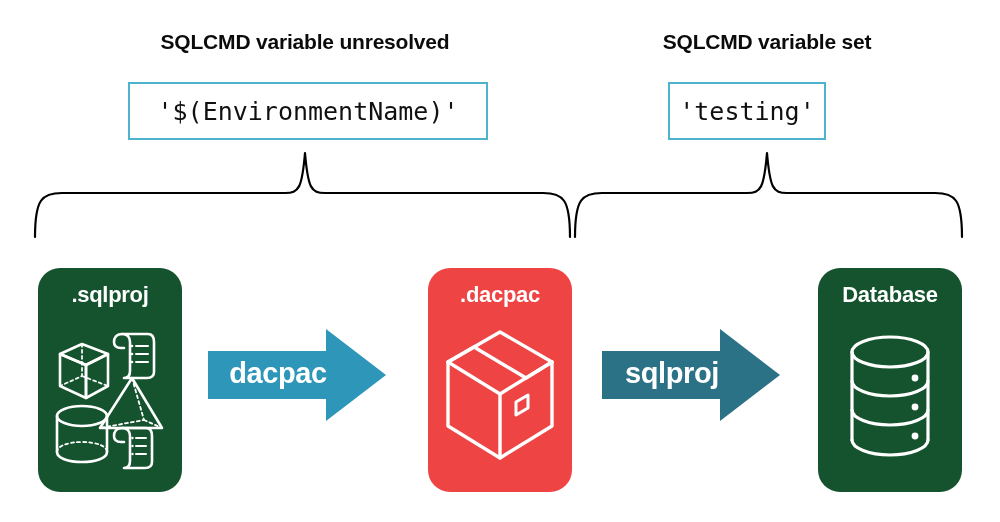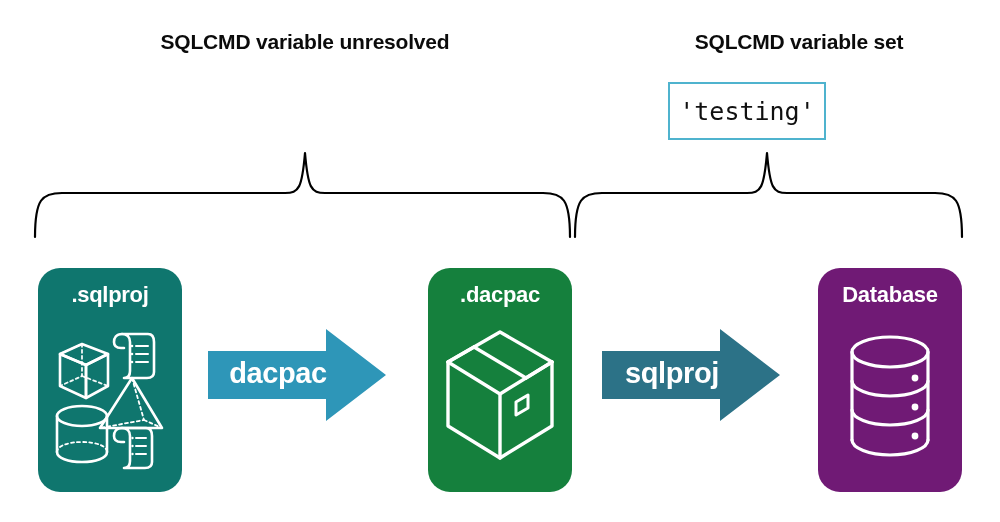--- a/index.html
+++ b/index.html
@@ -25,21 +25,21 @@
     font-family: "Liberation Sans", sans-serif;
     font-weight: bold;
     font-size: 21px;
     color: #0b0b0b;
     letter-spacing: -0.2px;
     white-space: nowrap;
     text-align: center;
     transform: translateX(-50%);
   }
   #title-left  { left: 305px; top: 30px; }
-  #title-right { left: 767px; top: 30px; margin-left: 32px; }
+  #title-right { left: 767px; top: 30px; }
 
   
   .code-box {
     position: absolute;
     box-sizing: border-box;
     background: #ffffff;
     border: 2px solid #4fb3ce;
     display: flex;
     align-items: center;
     justify-content: center;
@@ -65,23 +65,23 @@
   }
 
   
   .stage {
     position: absolute;
     width: 144px;
     height: 224px;
     border-radius: 22px;
     top: 268px;
   }
-  #stage-sqlproj  { left: 38px;  background: #0f766e; text-decoration: underline; }
-  #stage-dacpac   { left: 428px; background: #15803d; }
-  #stage-database { left: 818px; background: #701a75; }
+  #stage-sqlproj  { left: 38px;  background: #14532d; text-decoration: underline; }
+  #stage-dacpac   { left: 428px; background: #ef4444; }
+  #stage-database { left: 818px; background: #14532d; }
 
   .stage-label {
     position: absolute;
     top: 14px;
     left: 0;
     width: 100%;
     text-align: center;
     font-family: "Liberation Sans", sans-serif;
     font-weight: bold;
     font-size: 22px;
@@ -123,20 +123,23 @@
 </style>
 </head>
 <body>
 
 <div id="canvas">
 
   <div id="title-left" class="section-title">SQLCMD variable unresolved</div>
 
   <div id="title-right" class="section-title">SQLCMD variable set</div>
 
+  <div id="code-left" class="code-box">
+    <span>'$(EnvironmentName)'</span>
+  </div>
 
   <div id="code-right" class="code-box">
     <span>'testing'</span>
   </div>
 
   <svg id="brace-layer" viewBox="0 0 1000 522">
     <g fill="none" stroke="#000000" stroke-width="2.2" stroke-linecap="round" stroke-linejoin="round">
 
       <path d="
         M 35 237

